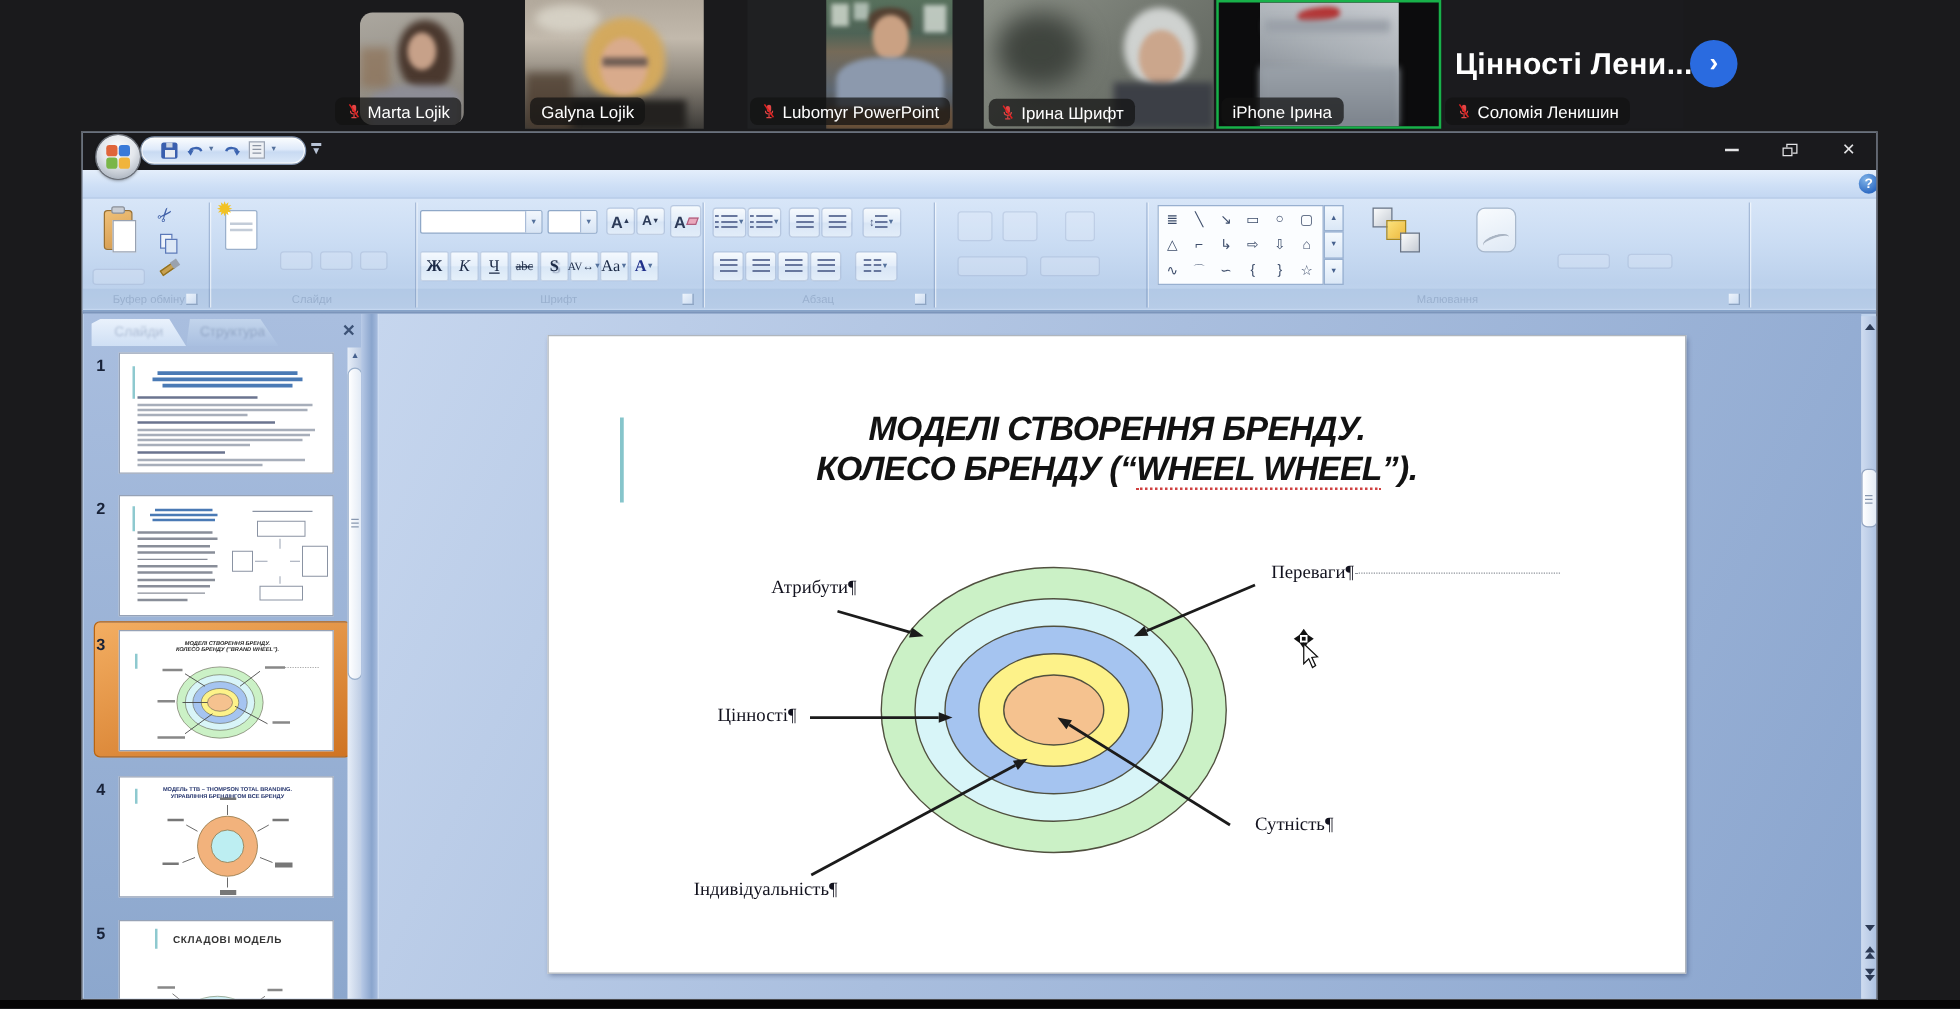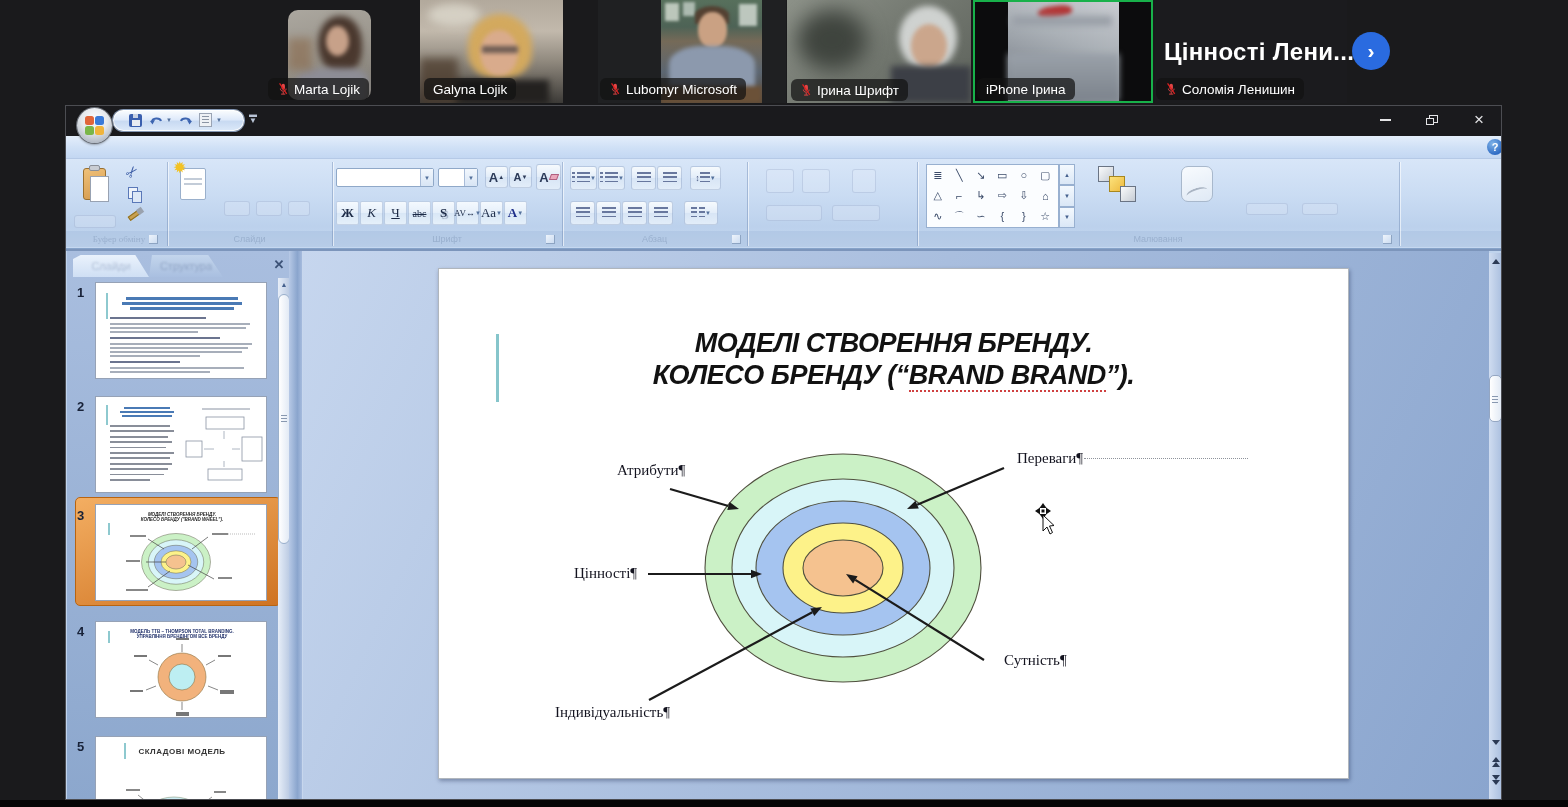--- a/index.html
+++ b/index.html
@@ -164,21 +164,21 @@
       </div>
     </div>
     <div class="vlabel" style="left:600px; top:78px;">
       <svg width="12" height="14" viewBox="0 0 16 18">
           <rect x="6" y="2" width="4.6" height="8" rx="2.3" fill="#e04545"></rect>
           <path d="M4.5 8.5c0 4.6 7.6 4.6 7.6 0" stroke="#e04545" stroke-width="1.3" fill="none"></path>
           <line x1="8.3" y1="13" x2="8.3" y2="15.4" stroke="#e04545" stroke-width="1.3"></line>
           <line x1="5.5" y1="15.8" x2="11" y2="15.8" stroke="#e04545" stroke-width="1.3"></line>
           <line x1="3.4" y1="1.6" x2="13" y2="15.4" stroke="#e02020" stroke-width="1.6"></line>
         </svg>
-      <span>Lubomyr Microsoft</span>
+      <span>Lubomyr PowerPoint</span>
     </div>
 
     <div class="tile" style="left:787px; width:184px; background:linear-gradient(140deg,#8d9289 0%,#757a72 45%,#5c615a 100%);">
       <div class="abs" style="left:10px; top:10px; width:70px; height:60px; background:#3f443e; border-radius:50%; filter:blur(10px);"></div>
       <div class="abs" style="left:112px; top:6px; width:58px; height:64px; border-radius:50%; background:#cfd2d0; filter:blur(3px);"></div>
       <div class="abs" style="left:124px; top:24px; width:36px; height:44px; border-radius:50%; background:#cba68c; filter:blur(2px);"></div>
       <div class="abs" style="left:104px; top:66px; width:80px; height:37px; background:#3c3f46; filter:blur(3px);"></div>
     </div>
     <div class="vlabel" style="left:791px; top:79px;">
       <svg width="12" height="14" viewBox="0 0 16 18">
@@ -275,21 +275,21 @@
       <div class="bstrip"></div>
       <div class="bedge"></div>
 
       <div class="gsep" style="left:101px;"></div>
         <div class="gsep" style="left:266px;"></div>
       <div class="gsep" style="left:496px;"></div>
         <div class="gsep" style="left:681px;"></div>
       <div class="gsep" style="left:851px;"></div>
         <div class="gsep" style="left:1333px;"></div>
 
-      <div class="glabel" style="left:5px; width:96px;font-family:Liberation Serif, serif;">Буфер обміну</div>
+      <div class="glabel" style="left:5px; width:96px;">Буфер обміну</div>
       <div class="glabel" style="left:101px; width:165px;">Слайди</div>
       <div class="glabel" style="left:266px; width:230px;">Шрифт</div>
       <div class="glabel" style="left:496px; width:185px;">Абзац</div>
       <div class="glabel" style="left:851px; width:482px;">Малювання</div>
 
       <div class="launcher" style="left:83px;"></div>
       <div class="launcher" style="left:480px;"></div>
       <div class="launcher" style="left:666px;"></div>
       <div class="launcher" style="left:1317px;"></div>
 
@@ -574,21 +574,21 @@
         </div>
       </div>
 
       <div id="splitter"></div>
       <div id="editor"></div>
 
       <div id="slide">
         <div id="tealbar"></div>
         <div id="stitle">
           <div>МОДЕЛІ СТВОРЕННЯ БРЕНДУ.</div>
-          <div><span>КОЛЕСО БРЕНДУ (“</span><span class="ul">BRAND BRAND</span><span>”).</span></div>
+          <div><span>КОЛЕСО БРЕНДУ (“</span><span class="ul">WHEEL WHEEL</span><span>”).</span></div>
         </div>
         <svg id="wheelsvg" class="abs" style="left:0; top:0;" width="911" height="511" viewBox="0 0 911 511">
             <ellipse cx="404" cy="299" rx="138" ry="114" fill="#cbf1c6" stroke="#50503f" stroke-width="1.1"></ellipse>
             <ellipse cx="404" cy="299" rx="111" ry="89" fill="#d8f5f8" stroke="#50503f" stroke-width="1.1"></ellipse>
             <ellipse cx="404" cy="299" rx="87" ry="67" fill="#a5c4f0" stroke="#50503f" stroke-width="1.1"></ellipse>
             <ellipse cx="404" cy="299" rx="60" ry="45" fill="#fdf289" stroke="#50503f" stroke-width="1.1"></ellipse>
             <ellipse cx="404" cy="299" rx="40" ry="28" fill="#f5c28f" stroke="#50503f" stroke-width="1.1"></ellipse>
             <line x1="231" y1="220" x2="289.43486997306934" y2="236.93764347045487" stroke="#1b1b1b" stroke-width="2.2"></line>
             <polygon points="300,240 288.26560657087936,240.9716022080102 290.6041333752593,232.90368473289953" fill="#1b1b1b"></polygon>
             <line x1="565" y1="199" x2="478.1320808434504" y2="235.71736789091273" stroke="#1b1b1b" stroke-width="2.2"></line>

